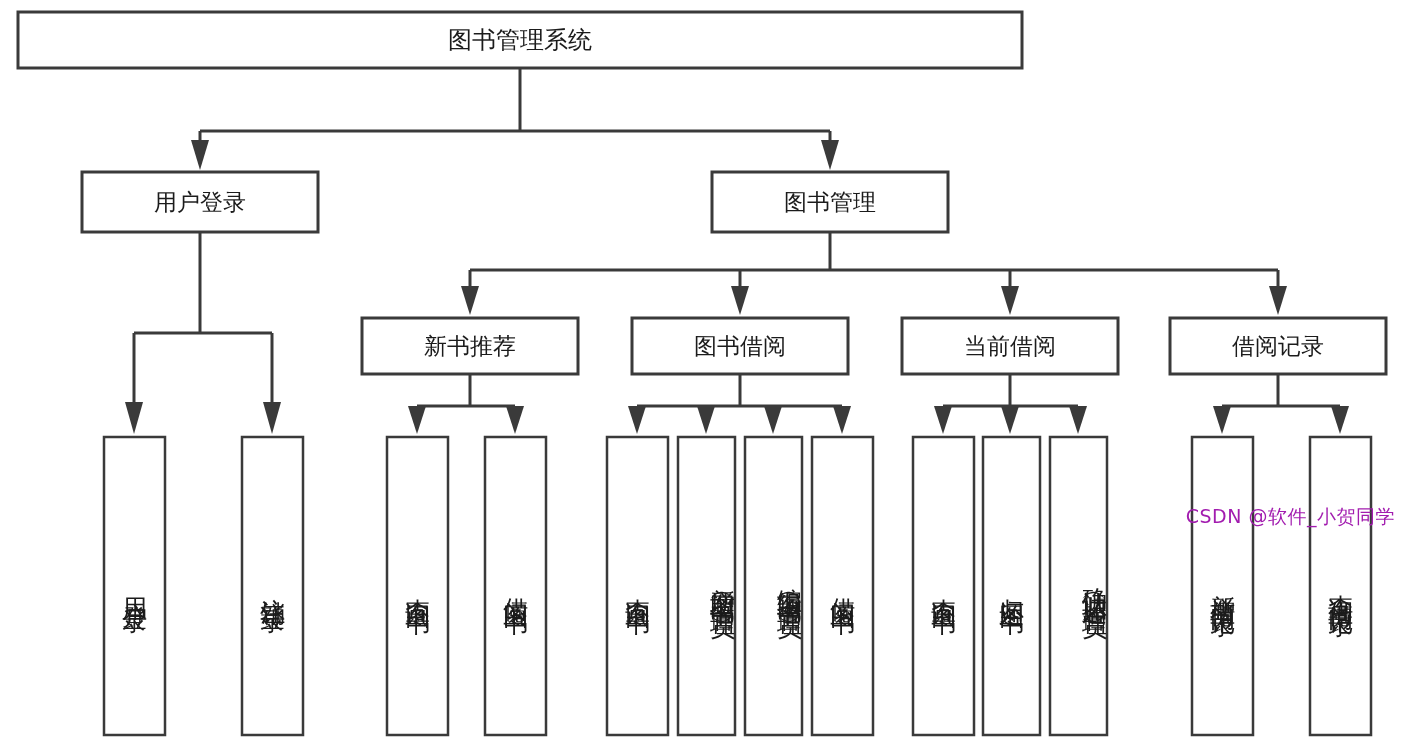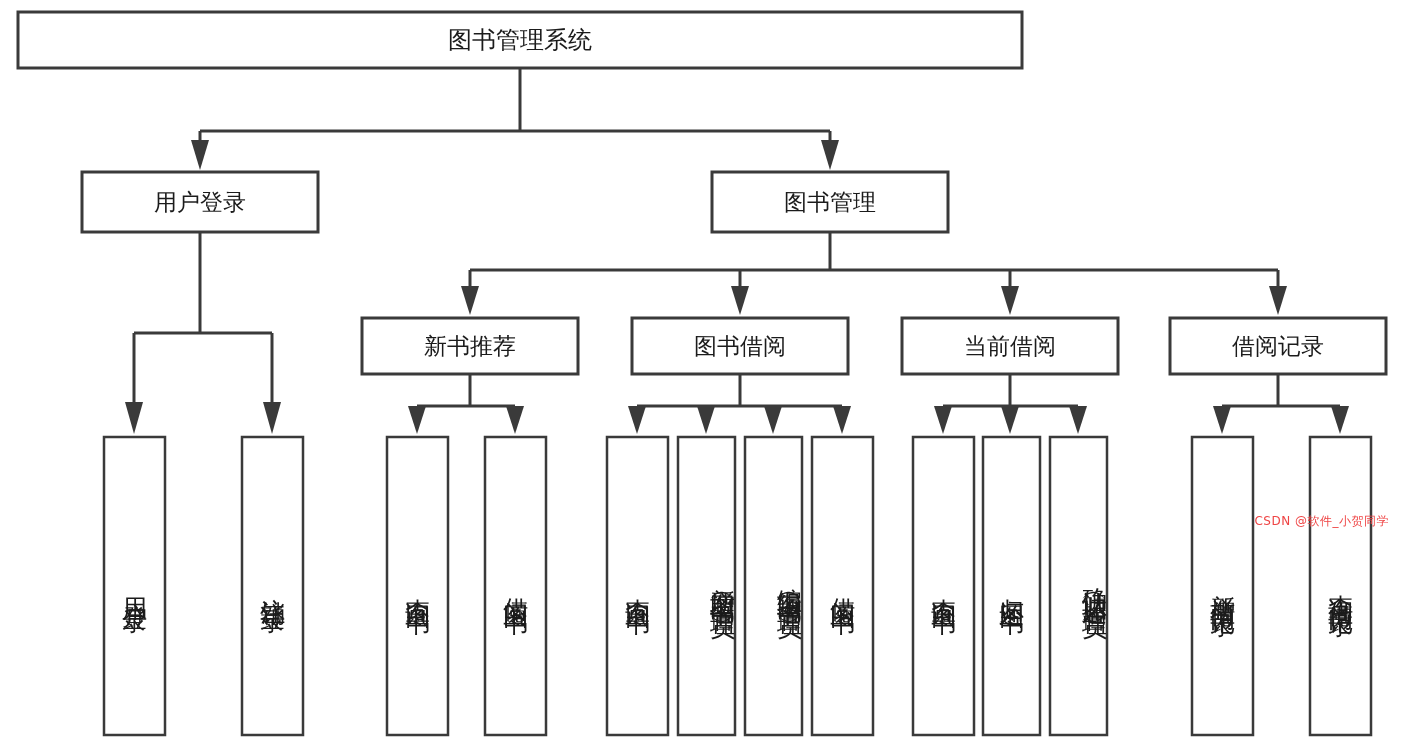--- a/index.html
+++ b/index.html
@@ -68,25 +68,25 @@
     font-size: 25px;
     line-height: 1.02;
     color: #1b1b1b;
     letter-spacing: 4px;
     text-align: center;
     white-space: nowrap;
     pointer-events: none;
   }
   .watermark {
     position: absolute;
-    right: 16px;
+    right: 10px;
     bottom: 6px;
     font-family: "DejaVu Sans", "Liberation Sans", sans-serif;
-    font-size: 12px;
-    color: #ef4444;
+    font-size: 19px;
+    color: #a21caf;
     white-space: nowrap;
     letter-spacing: 0.5px;
   }
 </style>
 </head>
 <body>
 
 <div id="diagram-root">
 
   <svg class="diagram" viewBox="0 0 1405 747" xmlns="http://www.w3.org/2000/svg">

